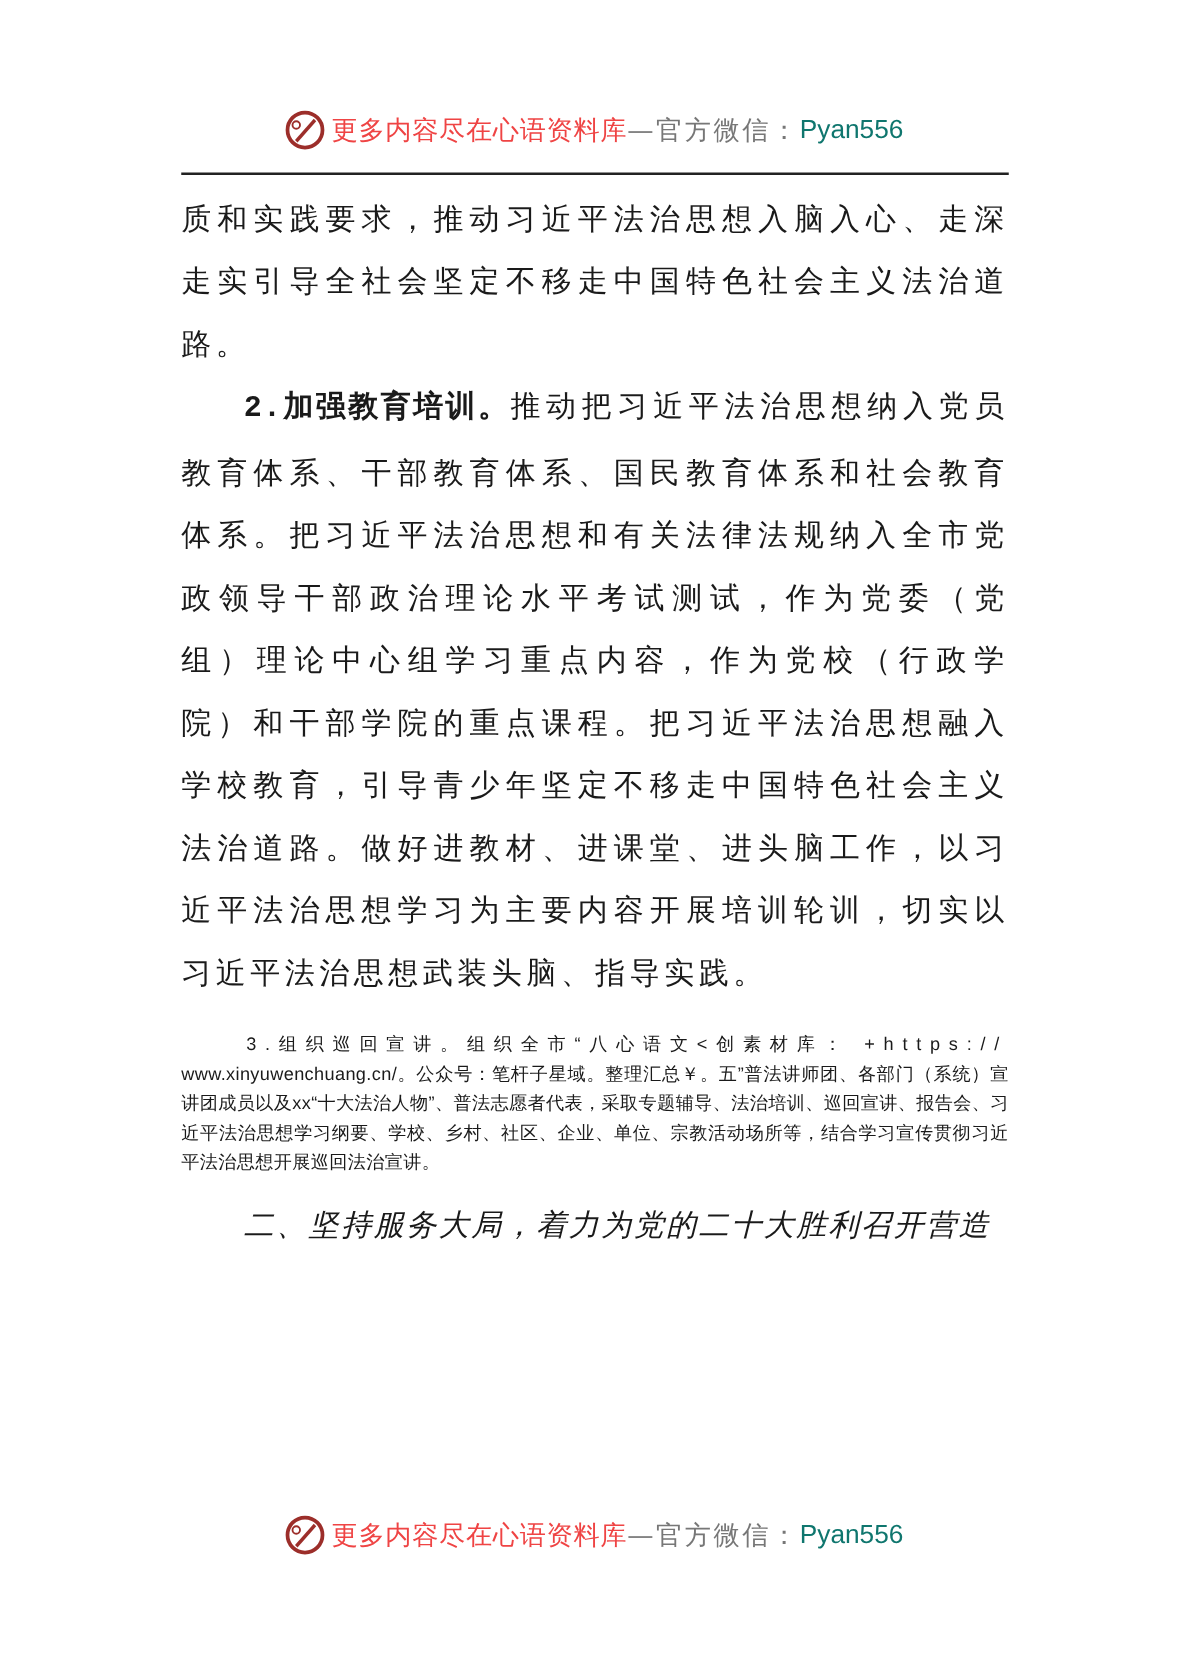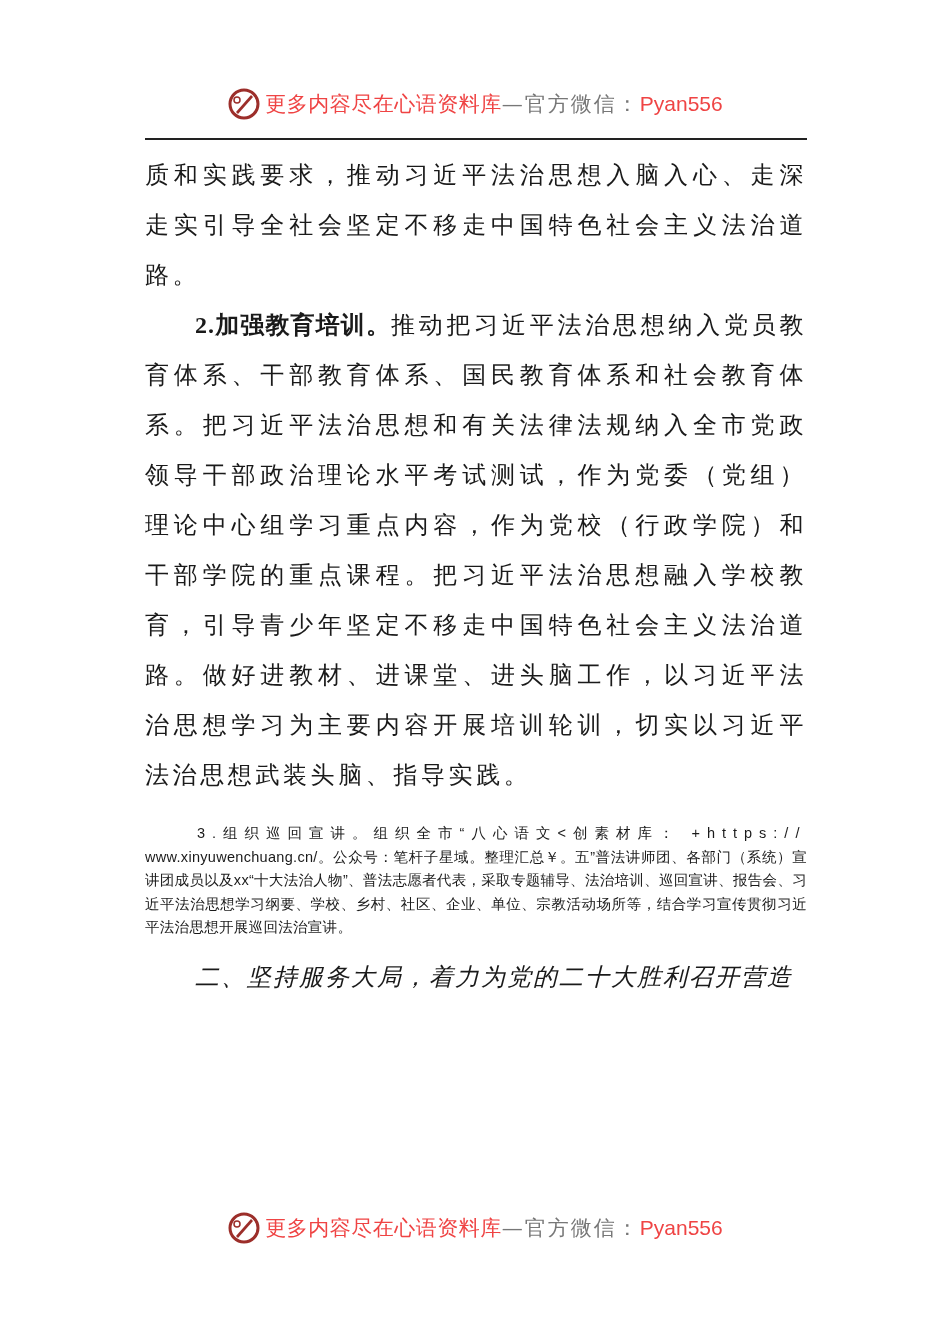--- a/index.html
+++ b/index.html
@@ -1,26 +1,26 @@
 <!DOCTYPE html>
 <html><head>
 <meta charset="utf-8">
 <style>
   html,body{margin:0;padding:0;background:#ffffff;}
   body{width:950px;height:1344px;position:relative;overflow:hidden;font-family:"DejaVu Serif","Liberation Serif",serif;color:#1a1a1a;}
   .header{position:absolute;left:0;top:84px;width:950px;height:40px;display:flex;justify-content:center;align-items:center;}
   .logo{width:34px;height:34px;margin-right:4px;}
   .h-red{color:#ef4444;font-size:21px;letter-spacing:0.5px;}
   .h-grey{color:#777;font-size:21px;letter-spacing:2px;}
-  .h-pyan{color:#ef4444;font-size:21px;font-family:"Liberation Sans",sans-serif;}
+  .h-pyan{color:#0f766e;font-size:21px;font-family:"Liberation Sans",sans-serif;}
   .rule{position:absolute;left:145px;top:138px;width:662px;height:2px;background:#222;}
   .content{position:absolute;left:145px;top:150px;width:662px;}
   .p{font-size:24px;line-height:50px;letter-spacing:3.6px;margin:0;text-align:justify;}
   .indent{text-indent:50px;}
-  .b{font-weight:bold;font-family:Liberation Serif, serif;letter-spacing:1px;}
+  .b{font-weight:bold;font-family:Liberation Mono, monospace;letter-spacing:1px;}
   .small{font-family:Liberation Sans, sans-serif;font-size:14.5px;line-height:23.5px;margin:22px 0 6px 0;text-align:justify;letter-spacing:0.3px;}
   .small .first{text-indent:52px;letter-spacing:7px;}
   .sec{font-family:"DejaVu Sans","Liberation Sans",sans-serif;font-size:24px;line-height:50px;letter-spacing:2px;text-indent:50px;margin:12px 0 0 0;font-style:italic;}
   .footer{position:absolute;left:0;top:1208px;width:950px;height:40px;display:flex;justify-content:center;align-items:center;}
 </style>
 </head>
 <body>
 
 <div class="header">
   <svg class="logo" viewBox="0 0 34 34">

